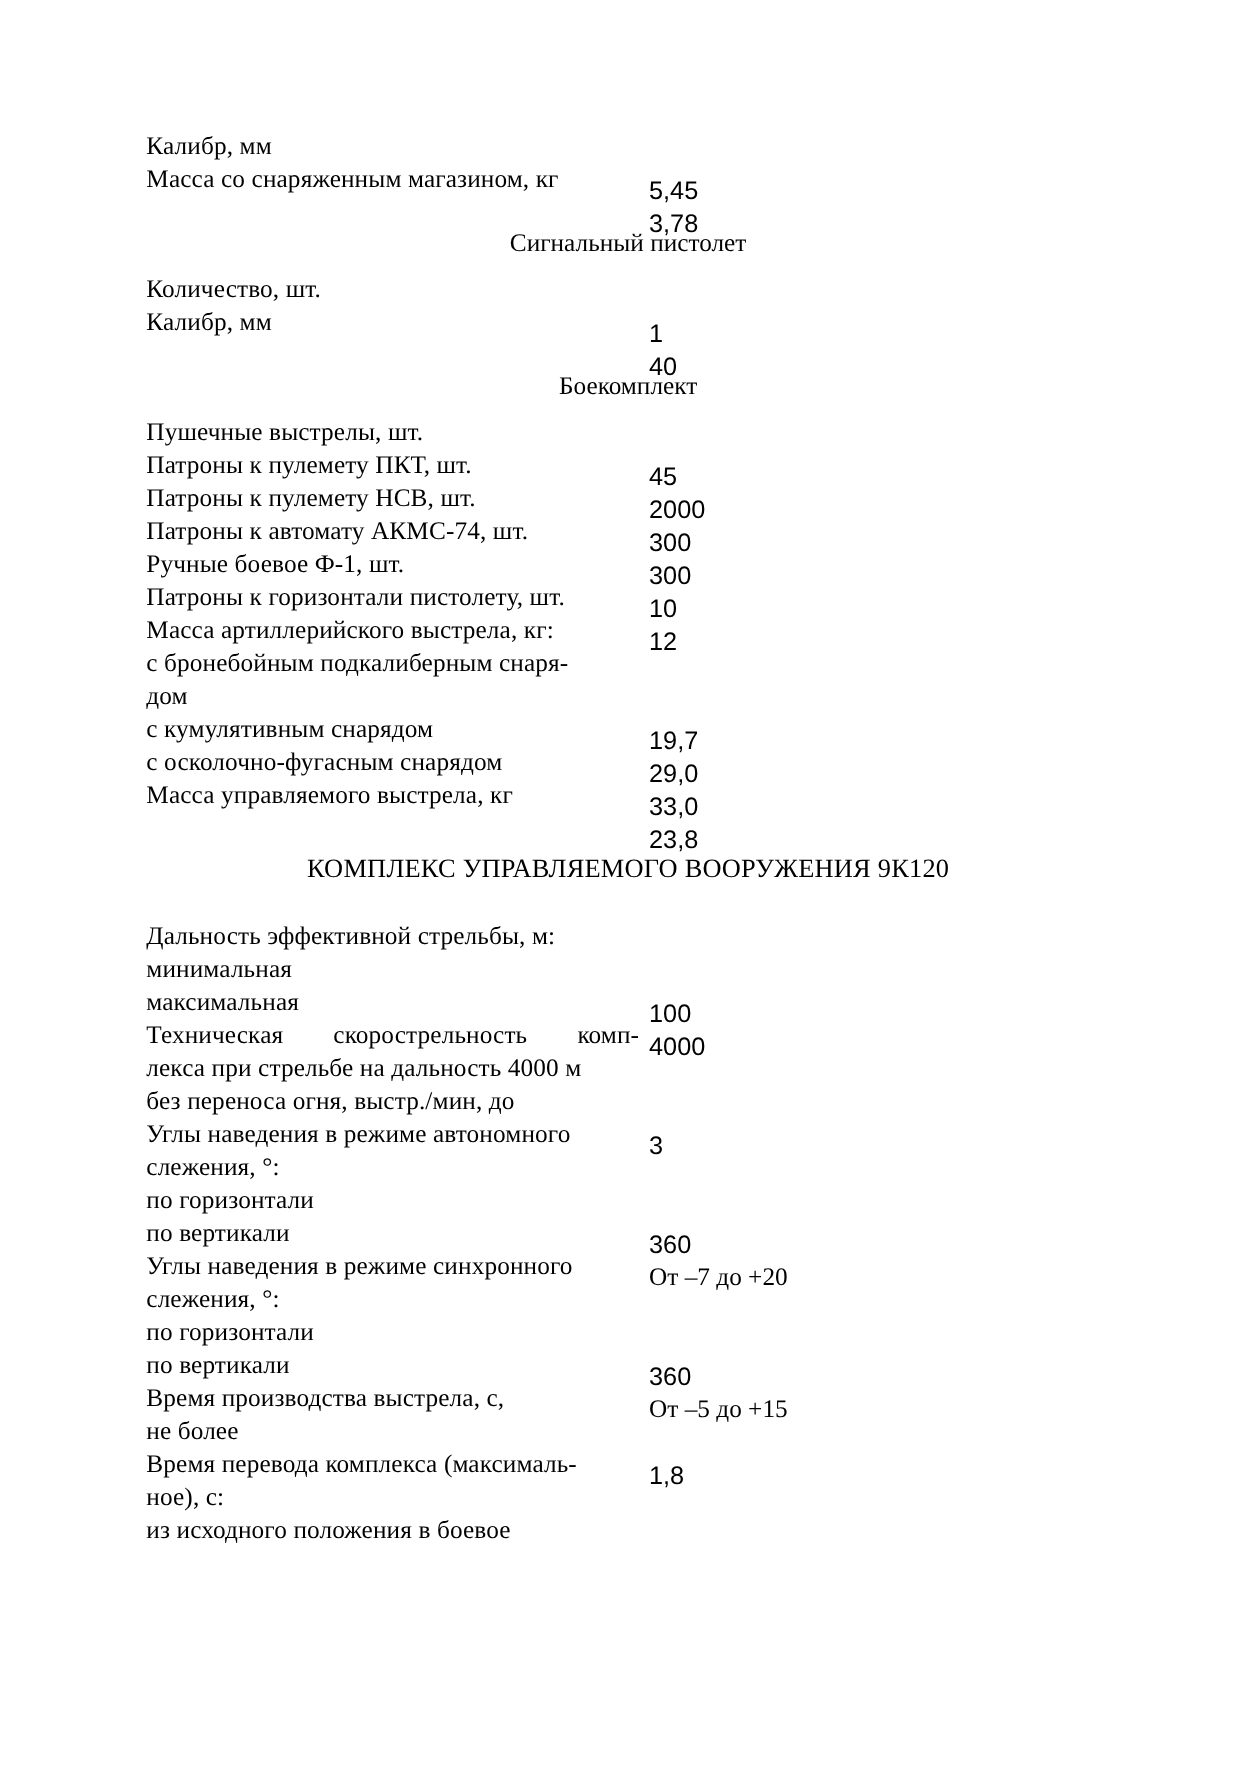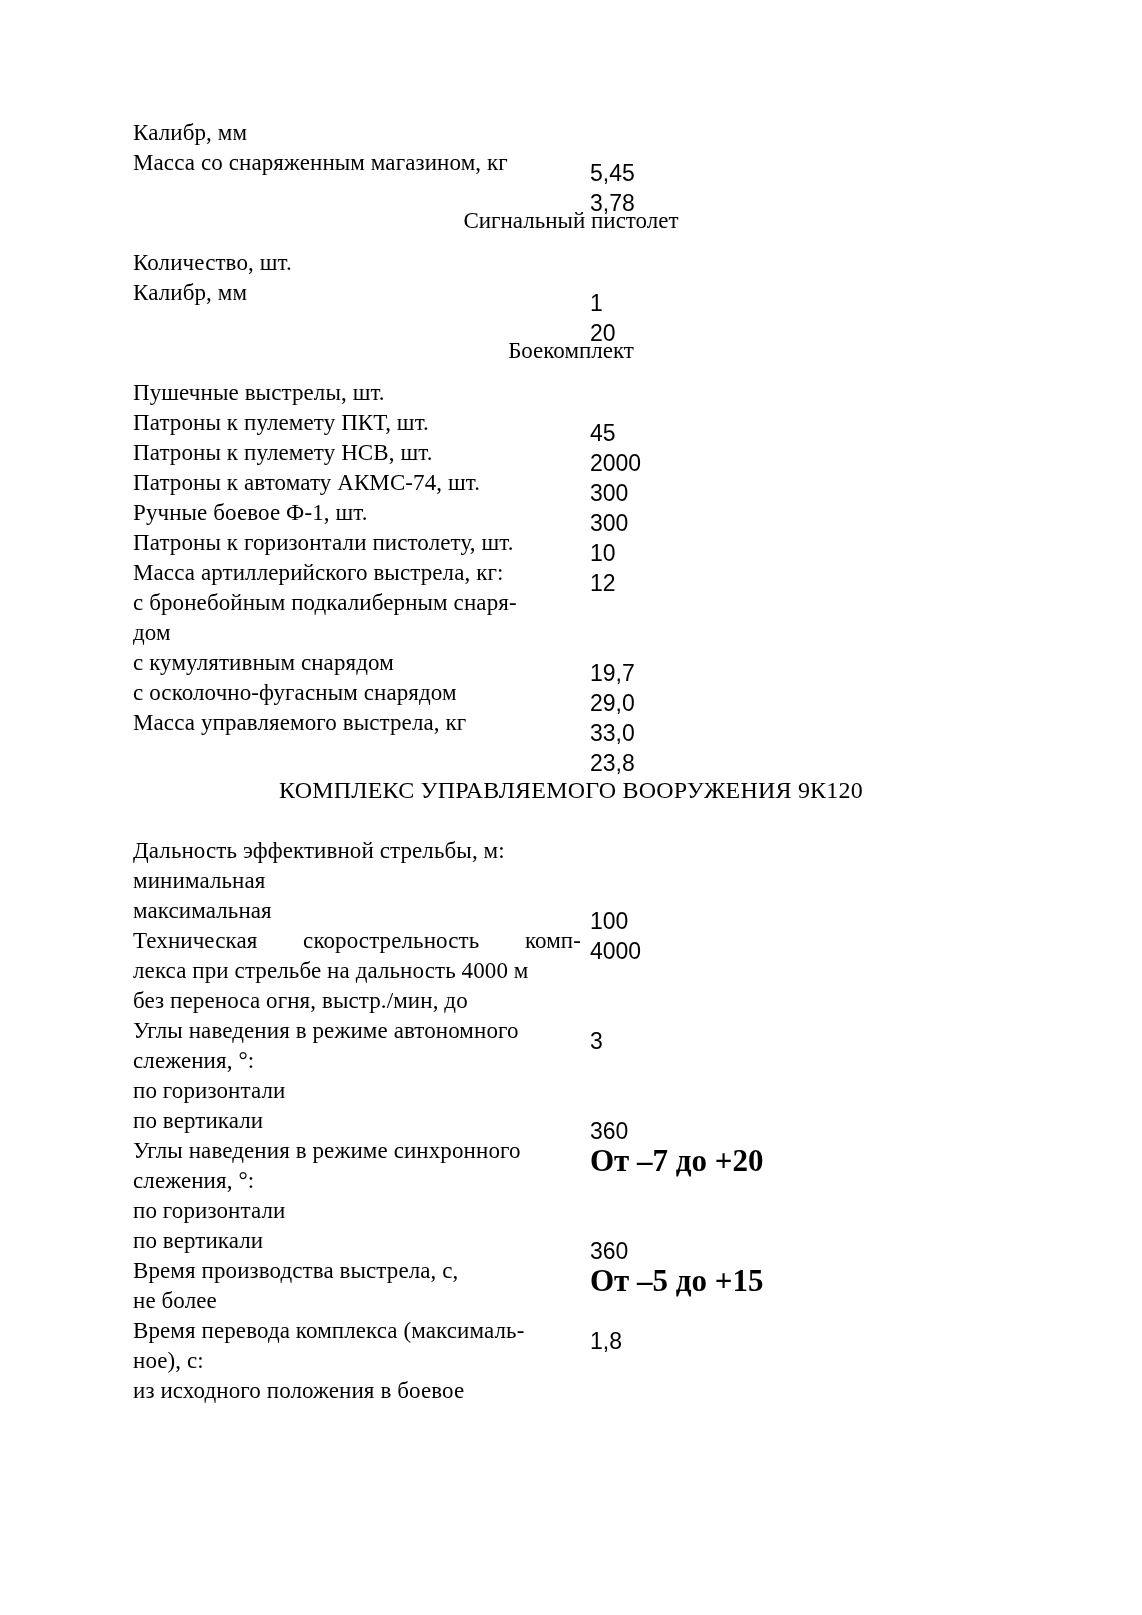--- a/index.html
+++ b/index.html
@@ -56,22 +56,21 @@
     left: 457px;
     top: 0;
     font-family: "Liberation Sans", "DejaVu Sans", sans-serif;
     font-size: 23px;
     line-height: 30px;
     white-space: nowrap;
     margin-top: 40px;
   }
   .value.serifval {
     font-family: "Liberation Serif", "DejaVu Serif", serif;
-    font-size: 31px;
-    font-weight: bold;
+    font-size: 23px;
   }
 
   
   .row.tight .value { left: 457px; }
 
   
   .subheading {
     text-align: center;
     font-family: "Liberation Serif", "DejaVu Serif", serif;
     font-size: 23px;
@@ -138,21 +137,21 @@
 
     <div class="sp-12"></div>
 
     <div>
       <div class="row">
         <span class="label">Количество, шт.</span>
         <span class="value">1</span>
       </div>
       <div class="row">
         <span class="label">Калибр, мм</span>
-        <span class="value">20</span>
+        <span class="value">40</span>
       </div>
     </div>
 
     <div class="sp-28"></div>
 
     <div class="subheading">
       <span class="subheading-inner">Боекомплект</span>
     </div>
 
     <div class="sp-12"></div>

